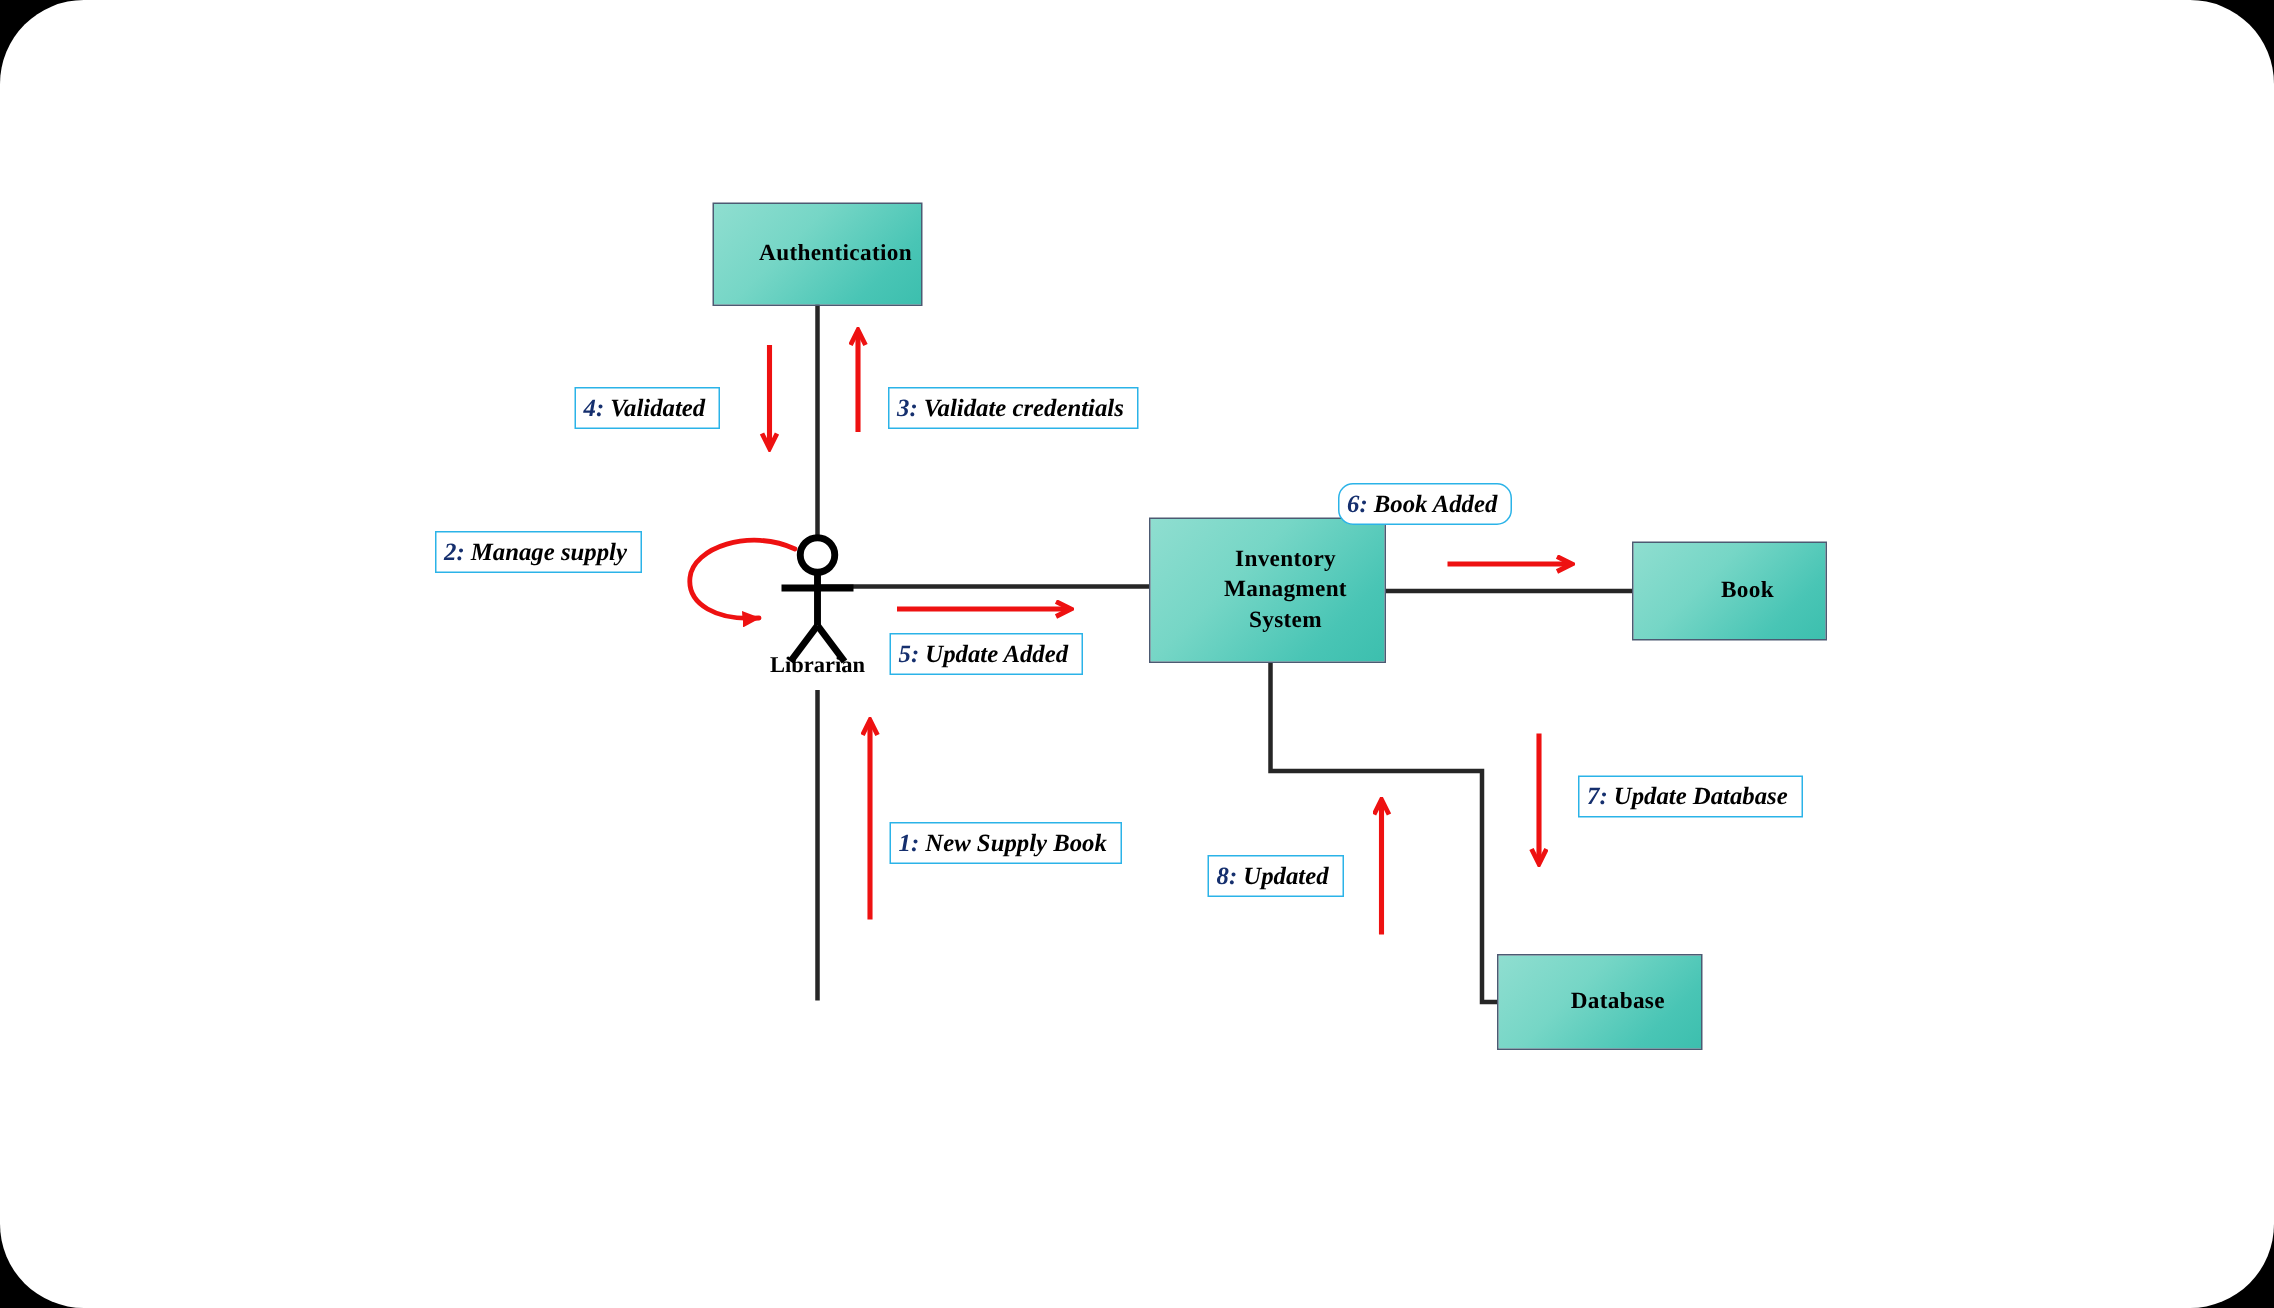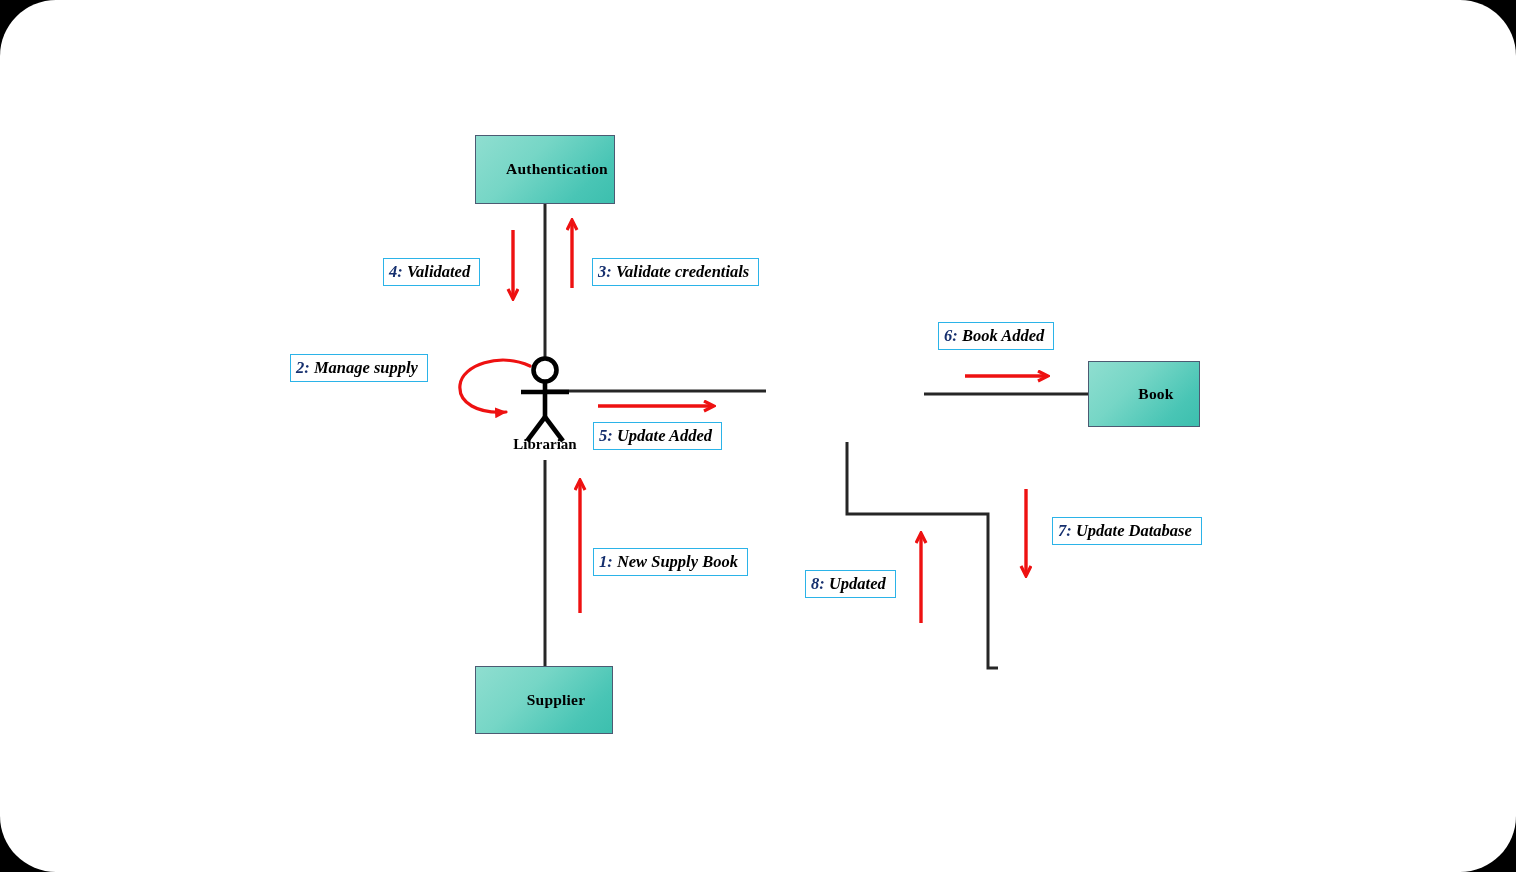--- a/index.html
+++ b/index.html
@@ -130,29 +130,34 @@
       <line x1="521" y1="392" x2="569" y2="392"></line>
       <line x1="545" y1="417" x2="527" y2="441"></line>
       <line x1="545" y1="417" x2="563" y2="441"></line>
     </g>
   </svg>
 
   <div class="node-box" style="left:475px; top:135px; width:140px; height:69px;">
     <span class="node-label">Authentication</span>
   </div>
 
+  <div class="node-box" style="left:766px; top:345px; width:158px; height:97px;">
+    <span class="node-label">Inventory
+Managment
+System</span>
+  </div>
 
-  <div class="node-box" style="left:1088px; top:361px; width:112px; height:66px;">
+  <div class="node-box" style="left:1088px; top:361px; width:130px; height:66px;">
     <span class="node-label">Book</span>
   </div>
 
+  <div class="node-box" style="left:998px; top:636px; width:137px; height:64px;">
+    <span class="node-label">Database</span>
+  </div>
 
-  <div class="node-box" style="left:475px; top:666px; width:138px; height:68px;">
-    <span class="node-label">Supplier</span>
-  </div>
 
   <div class="actor-name" style="left:495px; top:436px; width:100px;">Librarian</div>
 
   <div class="msg-label" style="left:593px; top:548px;">
     <span class="seq">1:</span><span> New Supply Book</span>
   </div>
 
   <div class="msg-label" style="left:290px; top:354px;text-align:center;">
     <span class="seq">2:</span><span> Manage supply</span>
   </div>
@@ -162,21 +167,21 @@
   </div>
 
   <div class="msg-label" style="left:383px; top:258px;">
     <span class="seq">4:</span><span> Validated</span>
   </div>
 
   <div class="msg-label" style="left:593px; top:422px;">
     <span class="seq">5:</span><span> Update Added</span>
   </div>
 
-  <div class="msg-label" style="left:938px; top:322px;">
+  <div class="msg-label" style="left:892px; top:322px;border-radius:10px;">
     <span class="seq">6:</span><span> Book Added</span>
   </div>
 
   <div class="msg-label" style="left:1052px; top:517px;">
     <span class="seq">7:</span><span> Update Database</span>
   </div>
 
   <div class="msg-label" style="left:805px; top:570px;">
     <span class="seq">8:</span><span> Updated</span>
   </div>

